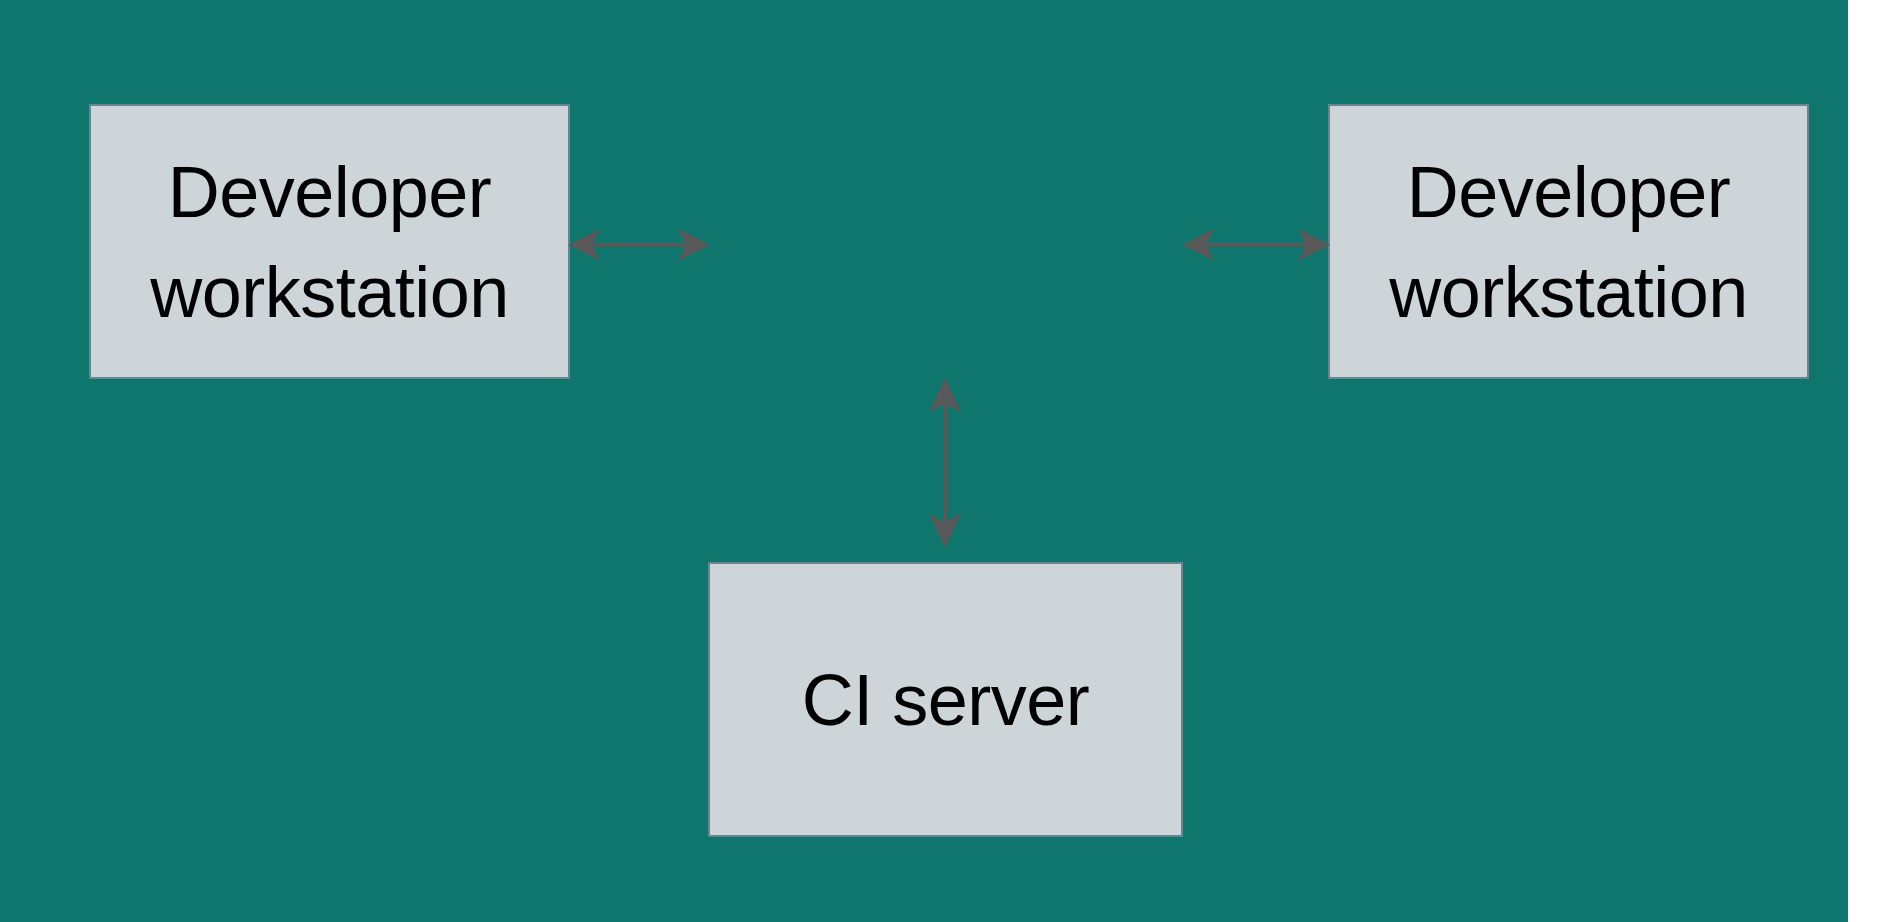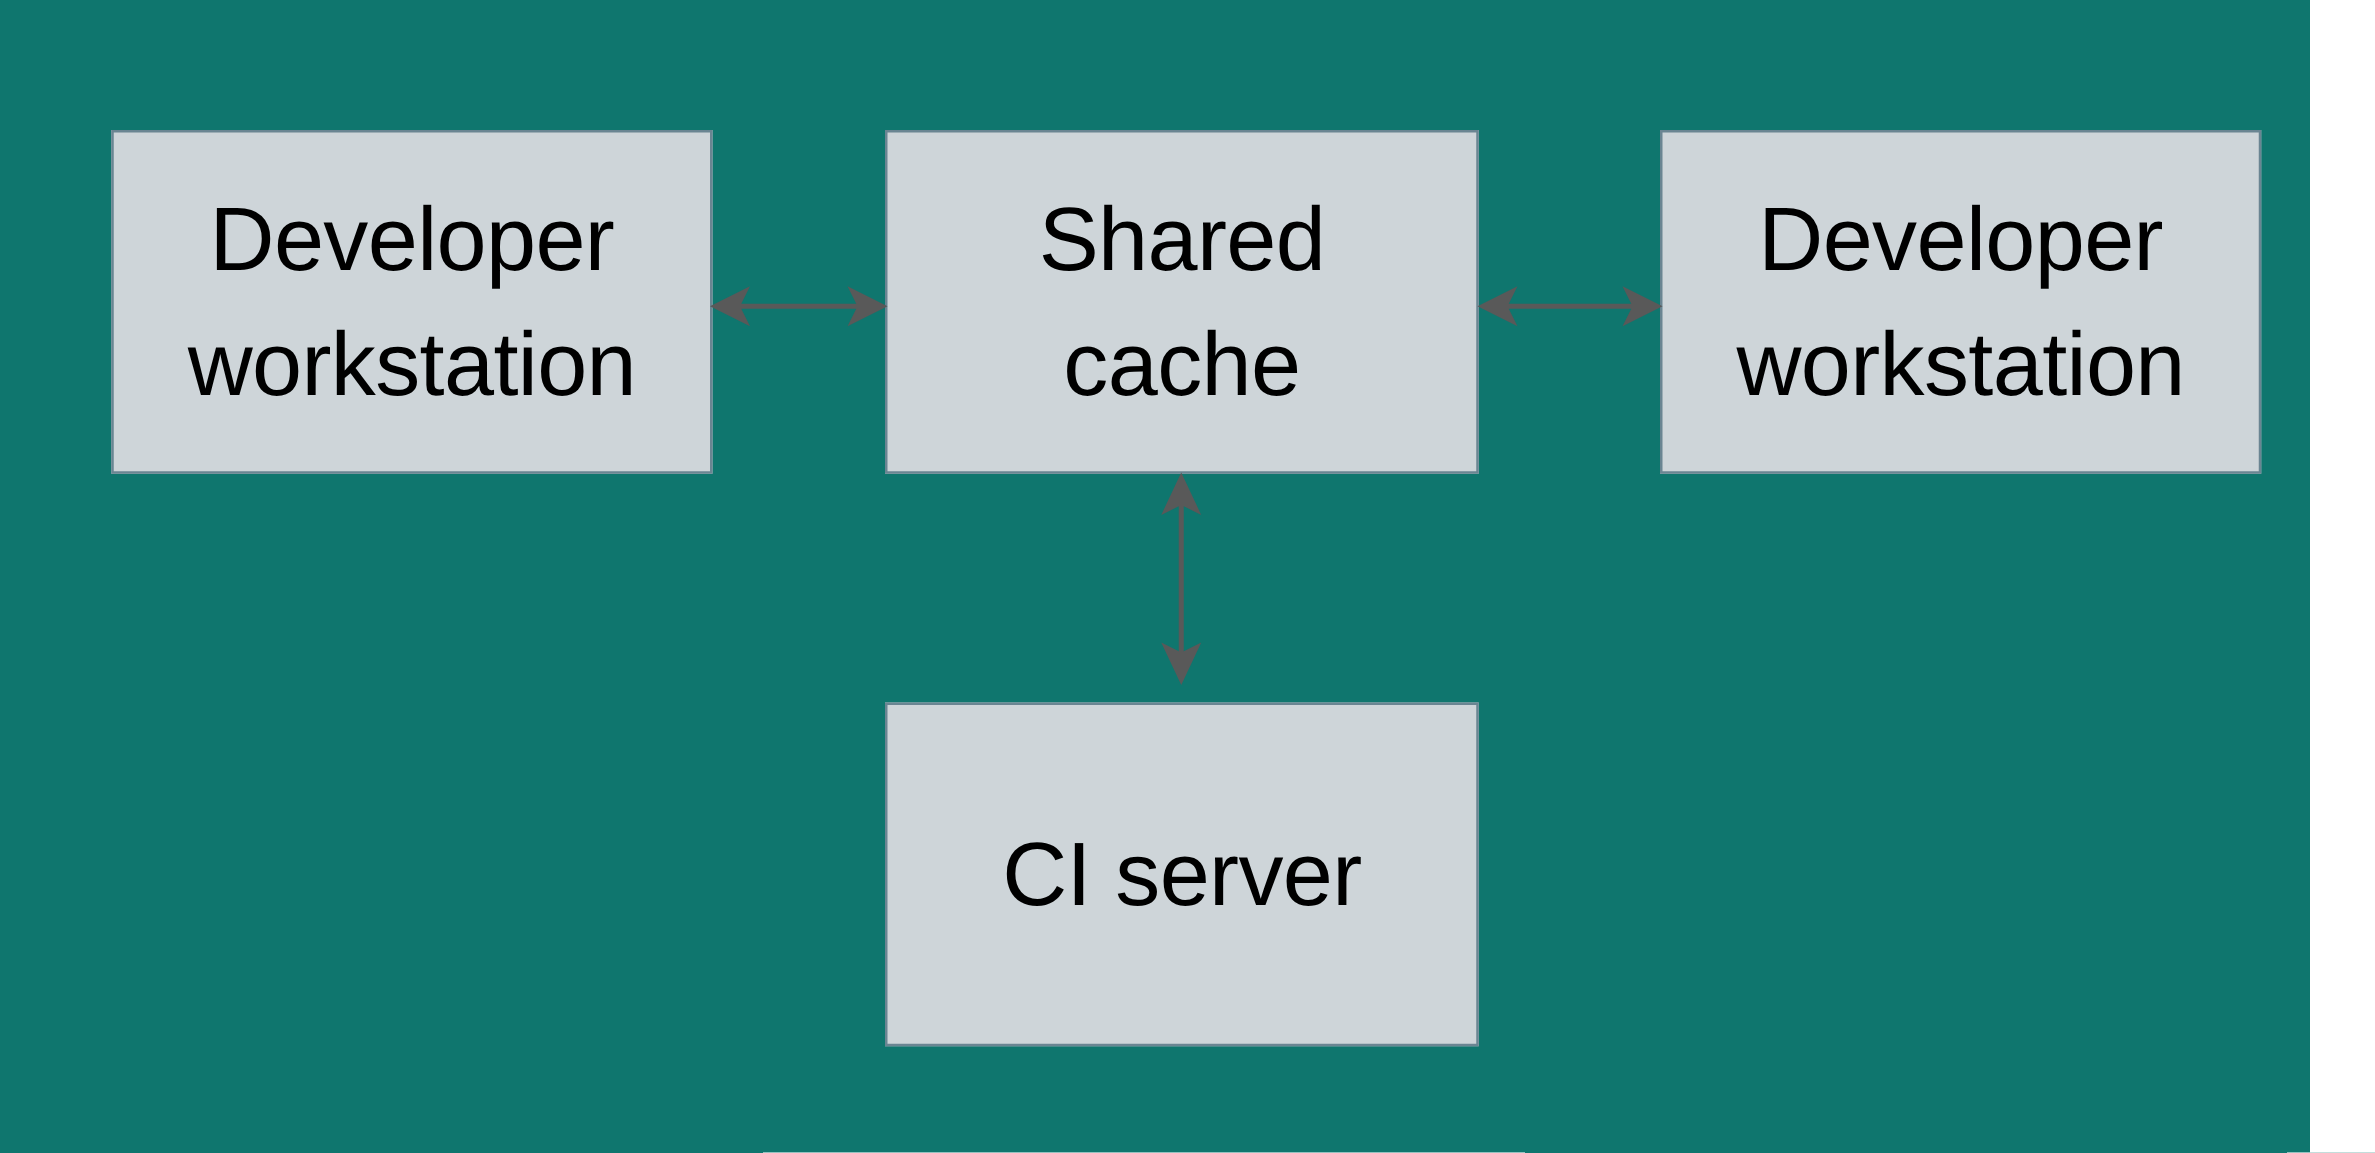--- a/index.html
+++ b/index.html
@@ -51,24 +51,20 @@
 </head>
 <body>
 
 <div id="canvas">
 
   <div class="node" id="node-dev-left">
     <span class="node-label">Developer
 workstation</span>
   </div>
 
-  <div class="node" id="node-shared">
-    <span class="node-label">Shared
-cache</span>
-  </div>
 
   <div class="node" id="node-dev-right">
     <span class="node-label">Developer
 workstation</span>
   </div>
 
   <div class="node" id="node-ci">
     <span class="node-label">CI server</span>
   </div>
 

